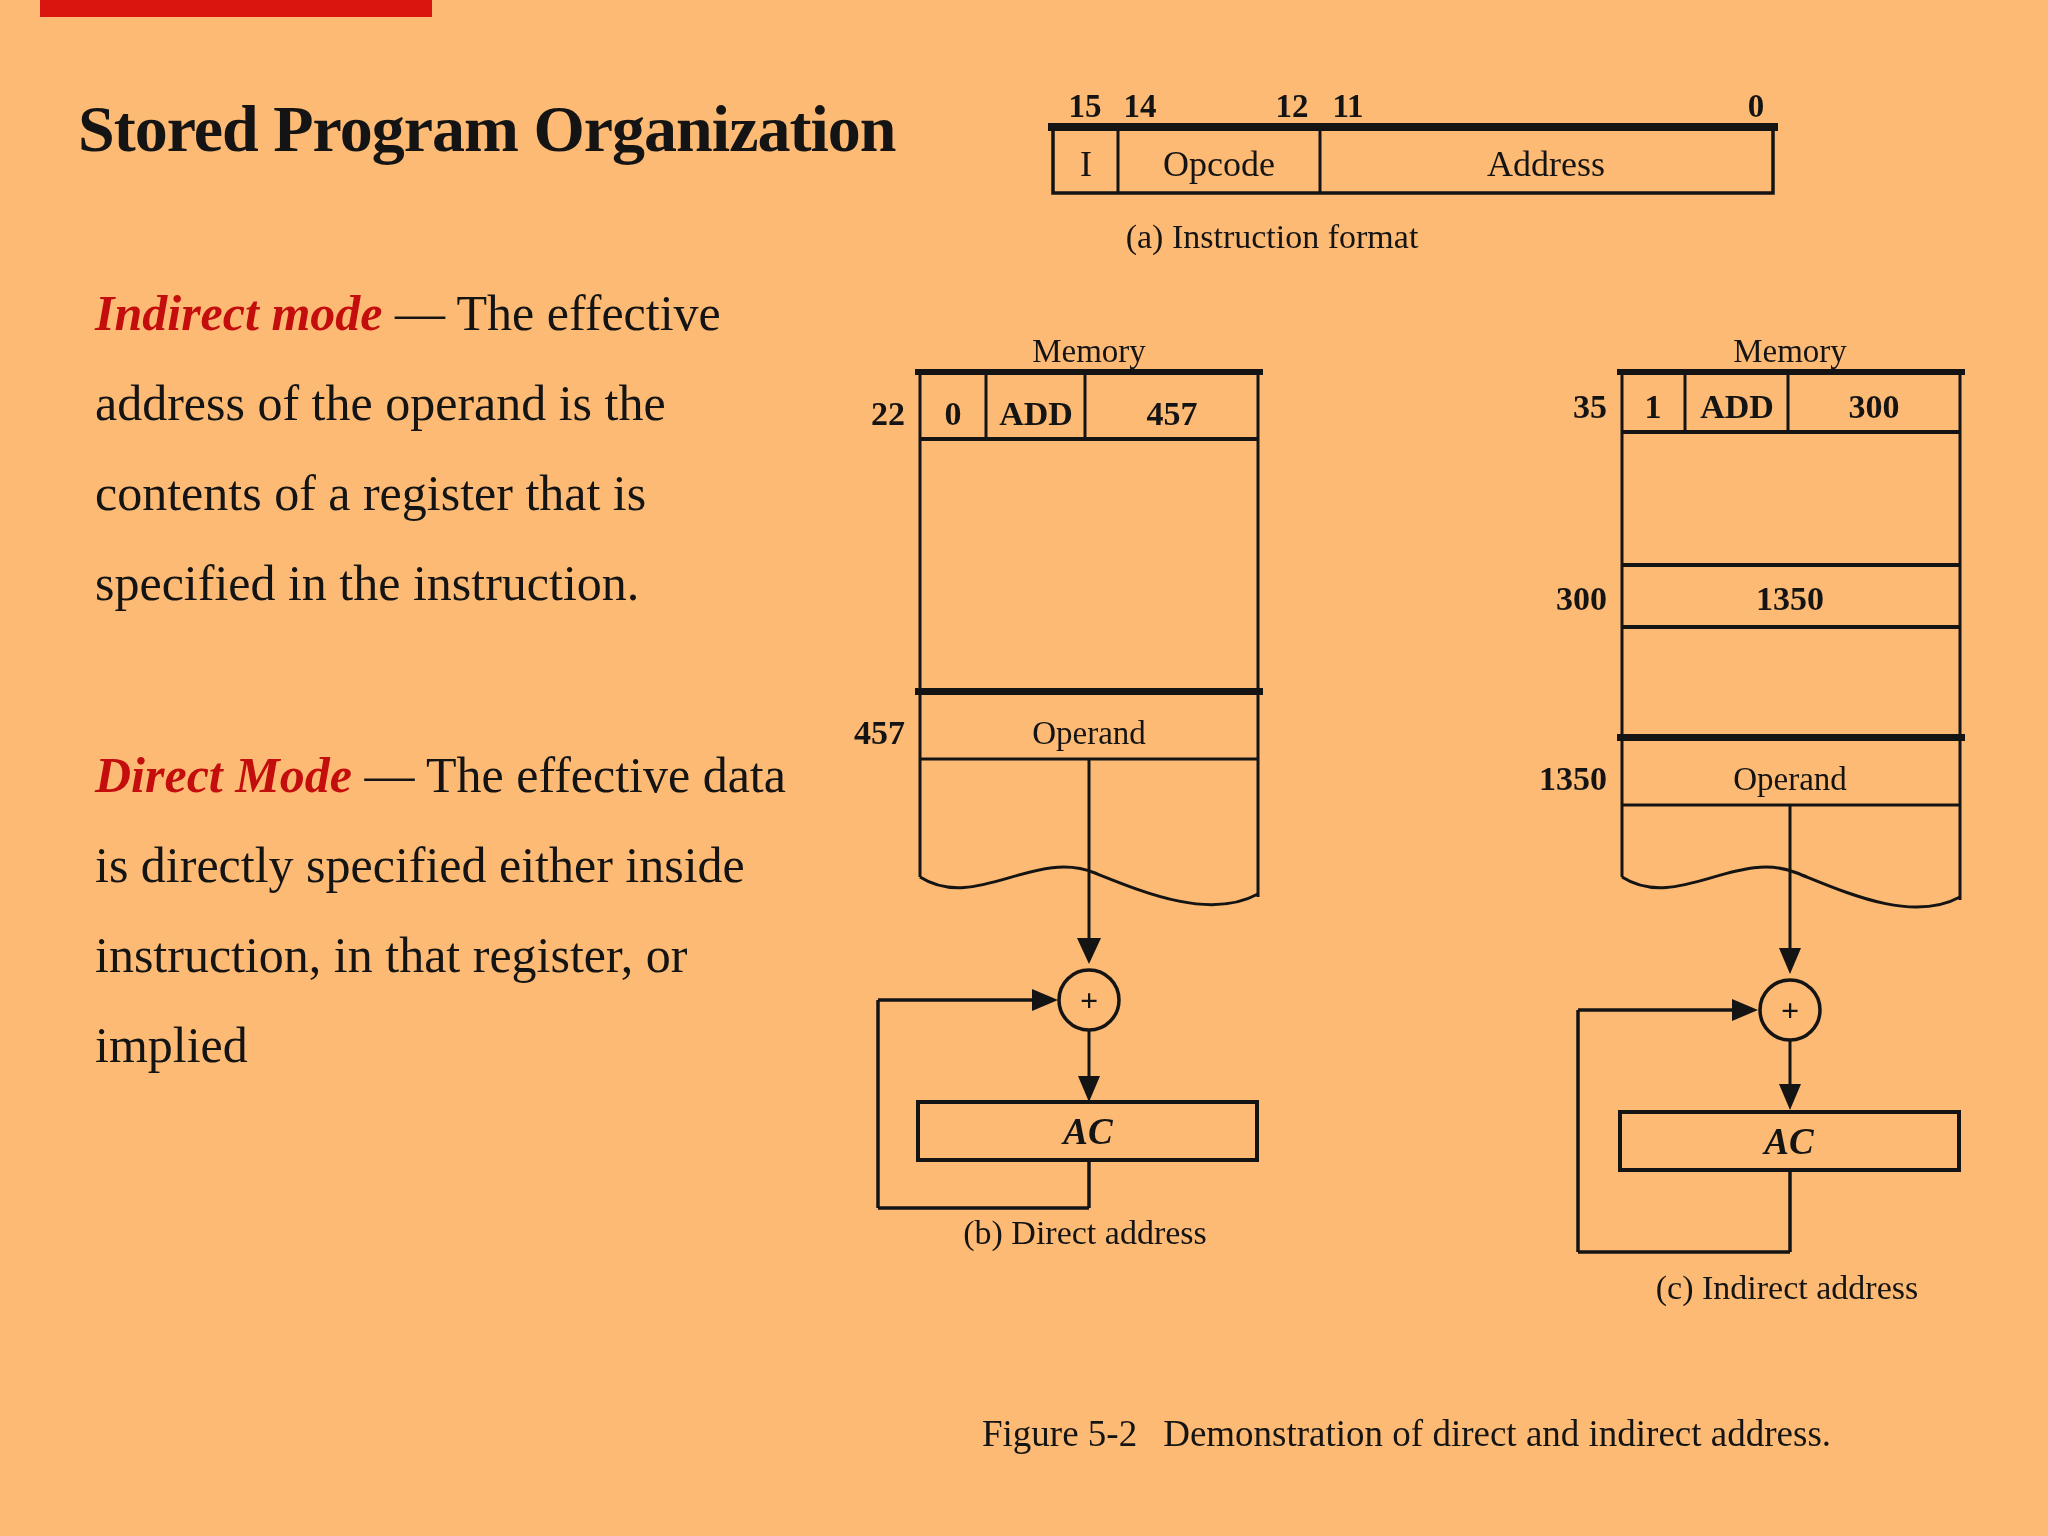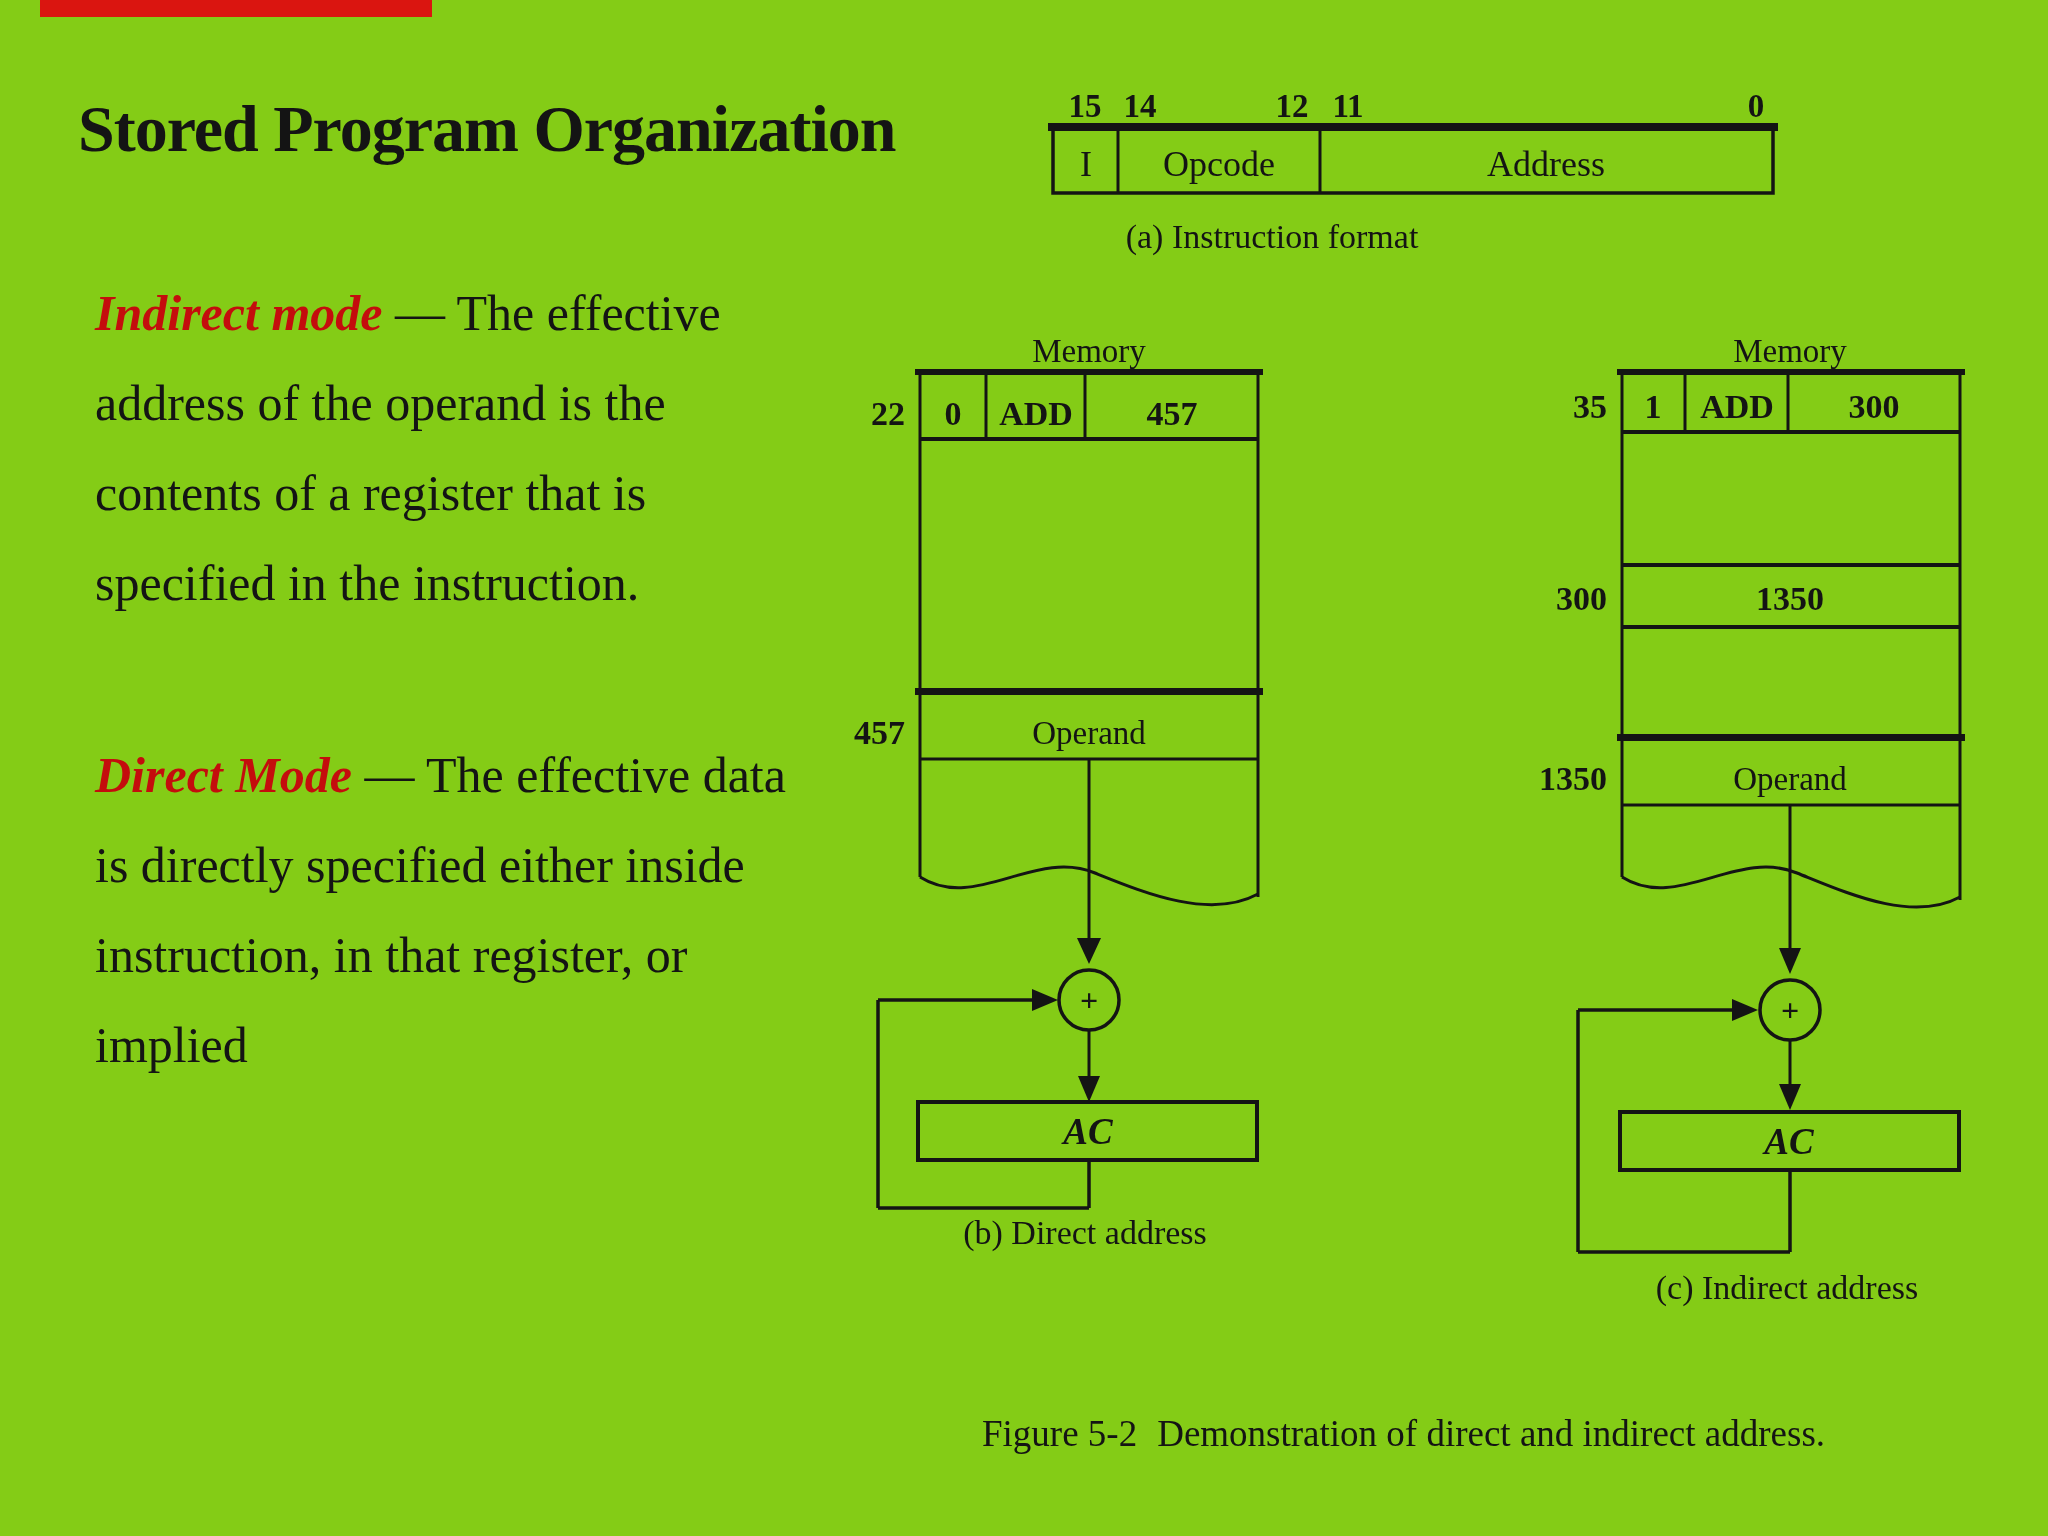--- a/index.html
+++ b/index.html
@@ -1,33 +1,33 @@
 <!DOCTYPE html>
 <html><head>
 <meta charset="utf-8">
 <style>
   html,body{margin:0;padding:0;background:#ffffff;}
   #slide{
-    position:relative;width:2048px;height:1536px;background:#84cc16;overflow:hidden;
+    position:relative;width:2048px;height:1536px;background:#fdba74;overflow:hidden;
     font-family:"Liberation Serif", serif;color:#141414;
   }
   .redbar{position:absolute;left:40px;top:0;width:392px;height:17px;background:#da1510;}
   .title{
     position:absolute;left:78px;top:96px;font-size:66px;font-weight:bold;
     line-height:66px;white-space:nowrap;letter-spacing:-1px;
   }
   .para{position:absolute;left:95px;font-size:50px;line-height:90px;}
   .para .pline{white-space:nowrap;}
   .term{color:#c40d0d;font-weight:bold;font-style:italic;}
   .figsvg{position:absolute;left:0;top:0;}
   .figcap{
     position:absolute;left:982px;top:1412px;font-size:37px;white-space:nowrap;
   }
   .figcap .fignum{font-weight:normal;}
-  .figcap .figtext{margin-left:20px;}
+  .figcap .figtext{margin-left:26px;}
   svg text{fill:#141414;}
   .svgline{stroke:#141414;fill:none;}
   .arrowhead{fill:#141414;stroke:none;}
   .celltext{font-size:34px;font-weight:bold;}
   .bittext{font-size:33px;font-weight:bold;}
   .fieldtext{font-size:36px;}
   .memtext{font-size:33px;}
   .captext{font-size:34px;}
   .addrlabel{font-size:34px;font-weight:bold;}
   .actext{font-size:37px;font-weight:bold;font-style:italic;}

